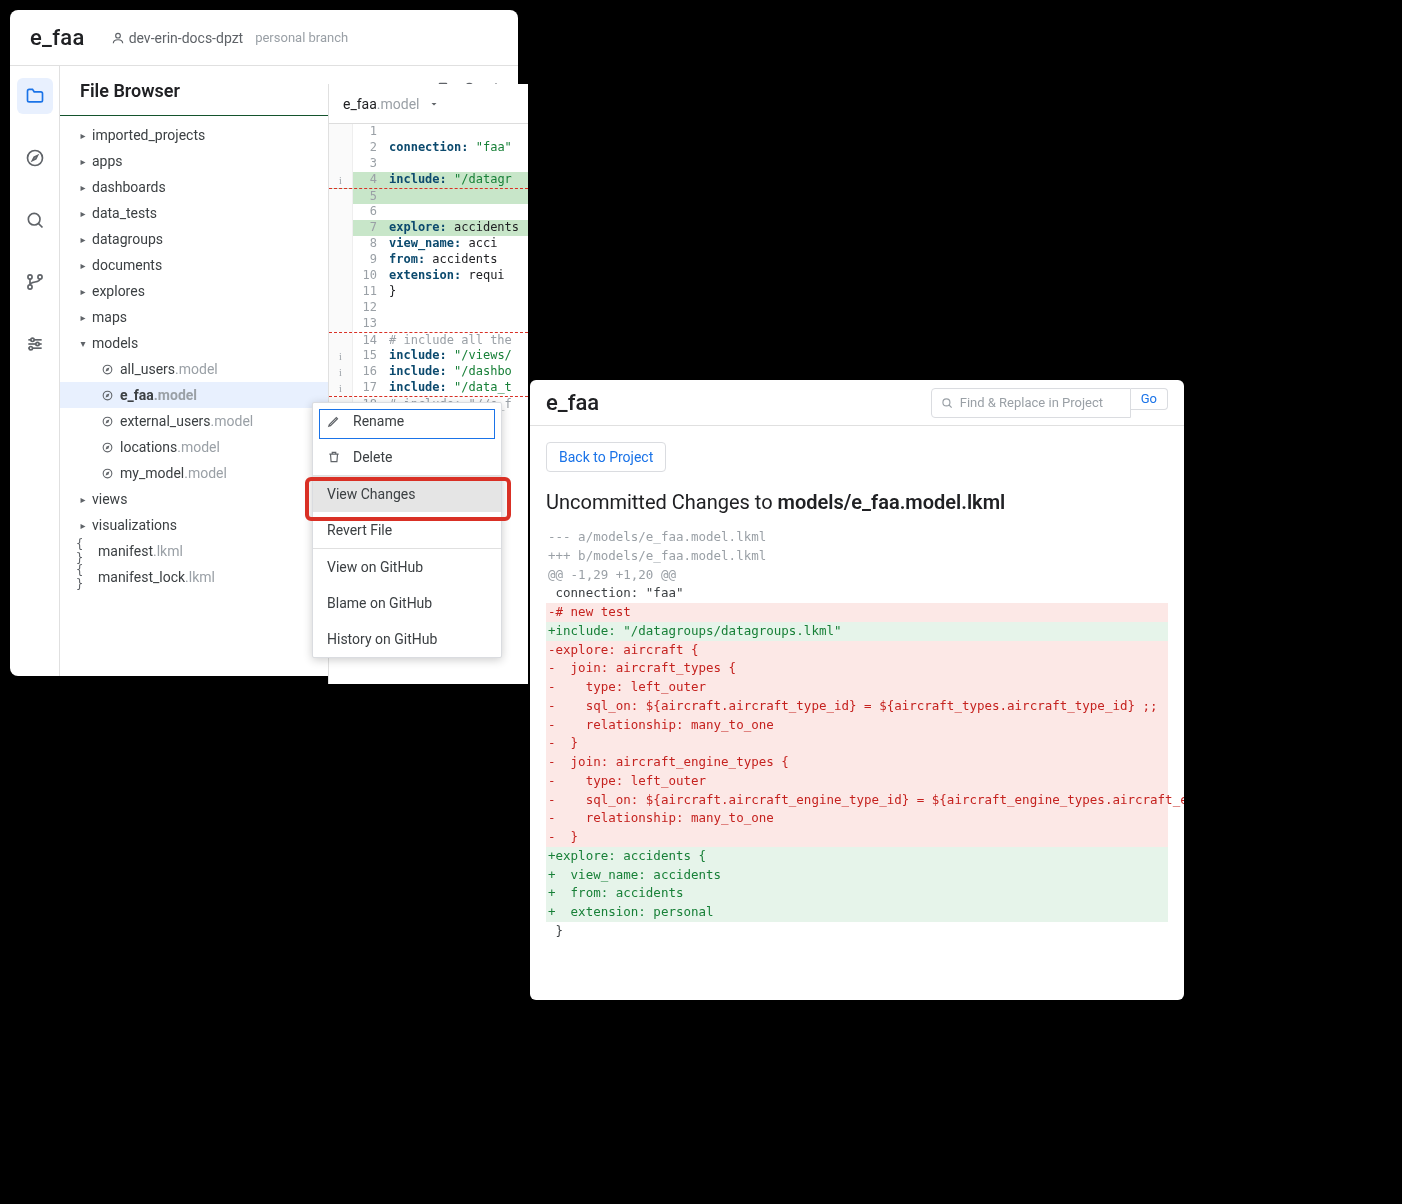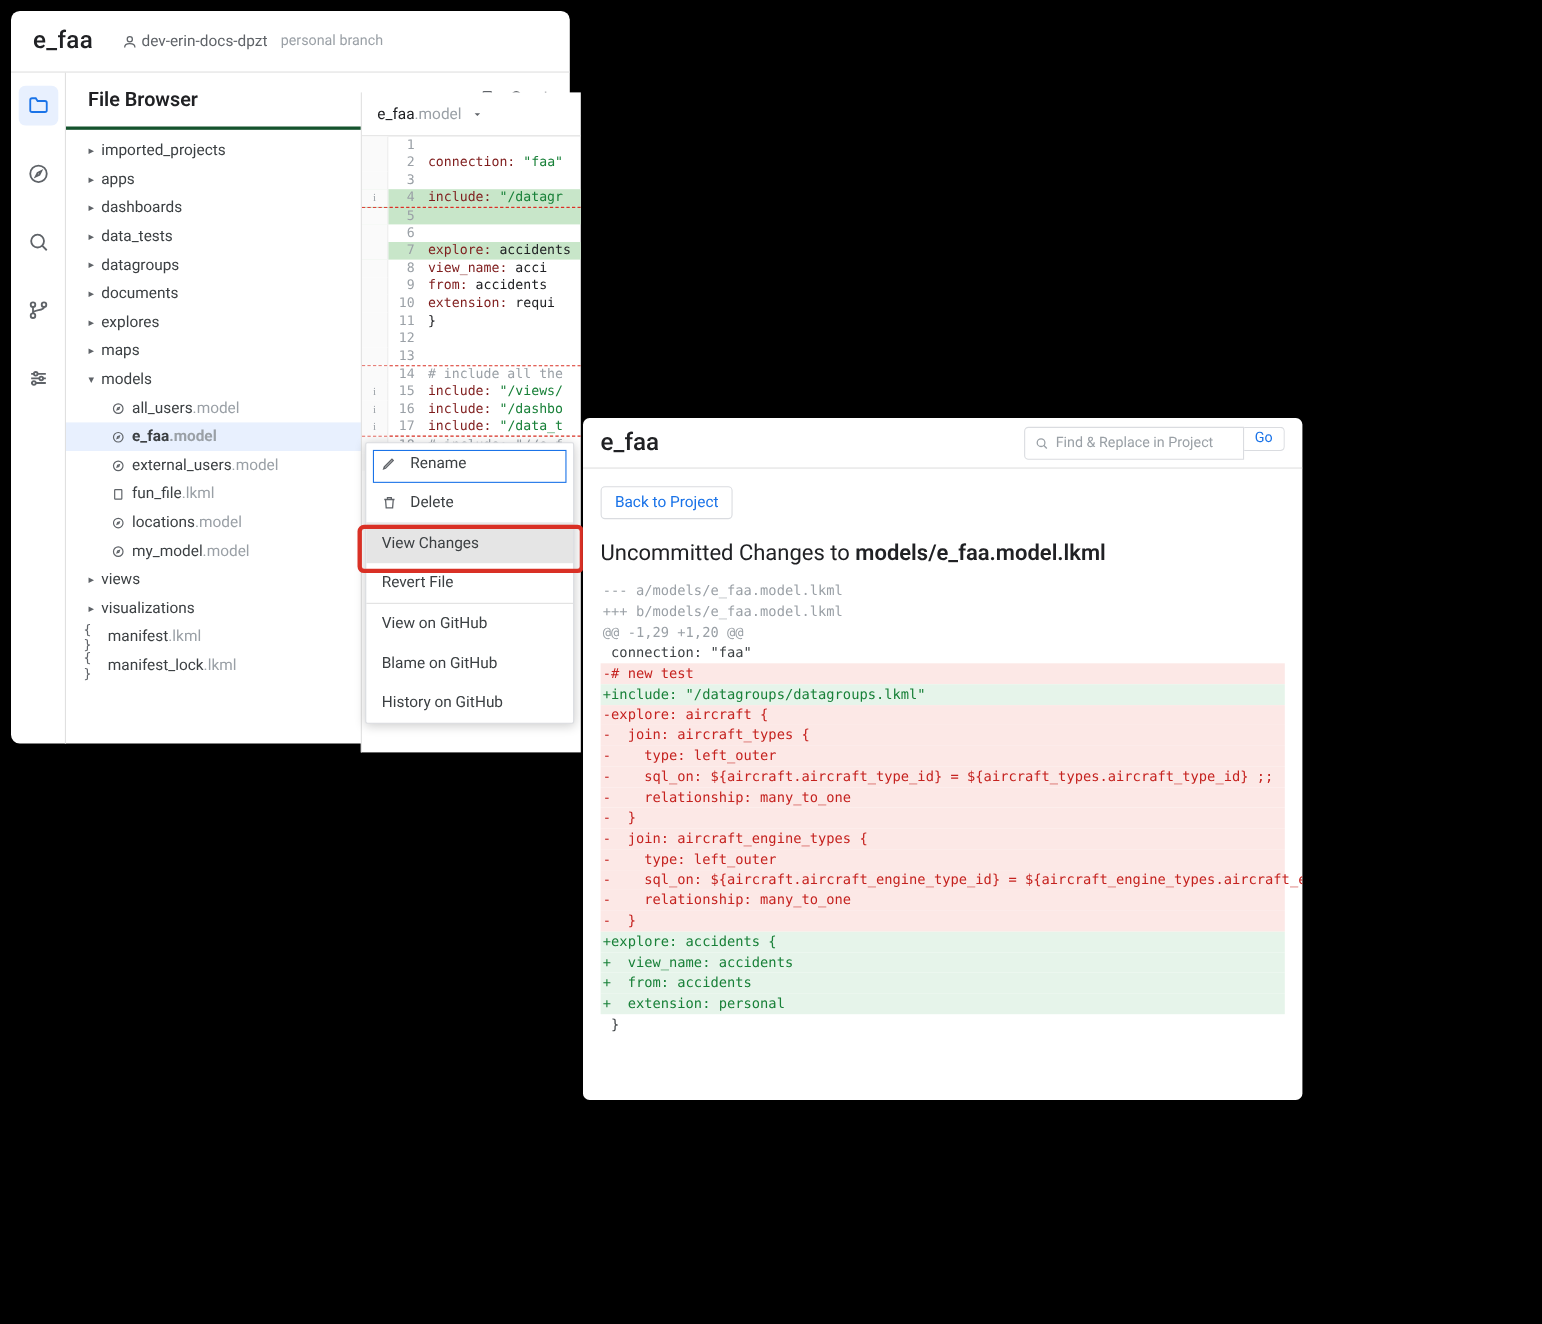--- a/index.html
+++ b/index.html
@@ -47,21 +47,21 @@
   }
   .rail-btn.active { background: #e8f0fe; color: #1a73e8; }
   .filebrowser {
     flex: 1;
     padding: 0;
     overflow: hidden;
   }
   .fb-header {
     display: flex; align-items: flex-start;
     padding: 14px 14px 14px 20px;
-    border-bottom: 3px solid #14532d;
+    border-bottom: 1px solid #14532d;
   }
   .fb-title { font-size: 18px; font-weight: 600; flex:1;}
   .fb-tools { display: flex; gap: 10px; color: #5f6368; }
   .fb-tools span { cursor:pointer; display:inline-flex;}
   .tree { padding: 6px 0; font-size: 14px; color: #3c4043; }
   .tree-row {
     display: flex; align-items: center;
     height: 26px;
     padding-left: 16px;
     cursor: pointer;
@@ -104,29 +104,29 @@
     font-size: 14px;
   }
   .editor-tab .ext { color:#9aa0a6; }
   .editor-tab svg { margin-left:8px; color:#5f6368;}
   .code-area { font-family: Menlo, monospace; font-size: 12px; white-space: pre; }
   .code-line { display:flex; height:16px; }
   .gut { width: 24px; border-right:1px solid #eee; background:#fafafa; display:flex; align-items:center; justify-content:center; color:#9aa0a6; font-size:10px;}
   .num { width:30px; text-align:right; padding-right:6px; color:#9aa0a6;}
   .txt { padding-left:6px;}
   .hl-green { background:#c8e6c9;}
-  .kw { color:#7f1d1d;}
+  .kw { color:#0c4a6e;font-weight:bold;}
   .str { color:#188038;}
   .dashed-top { border-top:1px dashed #d93025;}
   .info-i { color:#9aa0a6; font-style:normal; font-family:serif;}
 
   
   .ctx-menu {
     position:absolute;
-    left: 332px; top: 402px;
+    left: 312px; top: 402px;
     width: 190px;
     background:#fff;
     border:1px solid #dadce0;
     border-radius:2px;
     box-shadow: 0 2px 10px rgba(0,0,0,0.2);
     font-size:14px;
   }
   .ctx-item { padding: 10px 14px; display:flex; align-items:center; gap:10px; cursor:pointer; color:#3c4043;}
   .ctx-sep { height:1px; background:#e0e0e0; }
   .ctx-icon { width:16px; display:inline-flex; color:#5f6368;}
@@ -341,28 +341,20 @@
             <span class="kebab-highlight"></span>
           </div>
           <div class="tree-row indent-2">
             <span class="ficon">
               <svg width="13" height="13" viewBox="0 0 24 24" stroke="currentColor" stroke-width="2" fill="none">
                 <circle cx="12" cy="12" r="8"></circle>
                 <polygon points="14,10 13,13 10,14 11,11"></polygon>
               </svg>
             </span>
             <span class="fname">external_users<span class="ext">.model</span></span>
-          </div>
-          <div class="tree-row indent-2">
-            <span class="ficon">
-              <svg width="13" height="13" viewBox="0 0 24 24" stroke="currentColor" stroke-width="2" fill="none">
-                <rect x="6" y="4" width="12" height="16" rx="1"></rect>
-              </svg>
-            </span>
-            <span class="fname">fun_file<span class="ext">.lkml</span></span>
           </div>
           <div class="tree-row indent-2">
             <span class="ficon">
               <svg width="13" height="13" viewBox="0 0 24 24" stroke="currentColor" stroke-width="2" fill="none">
                 <circle cx="12" cy="12" r="8"></circle>
                 <polygon points="14,10 13,13 10,14 11,11"></polygon>
               </svg>
             </span>
             <span class="fname">locations<span class="ext">.model</span></span>
           </div>

